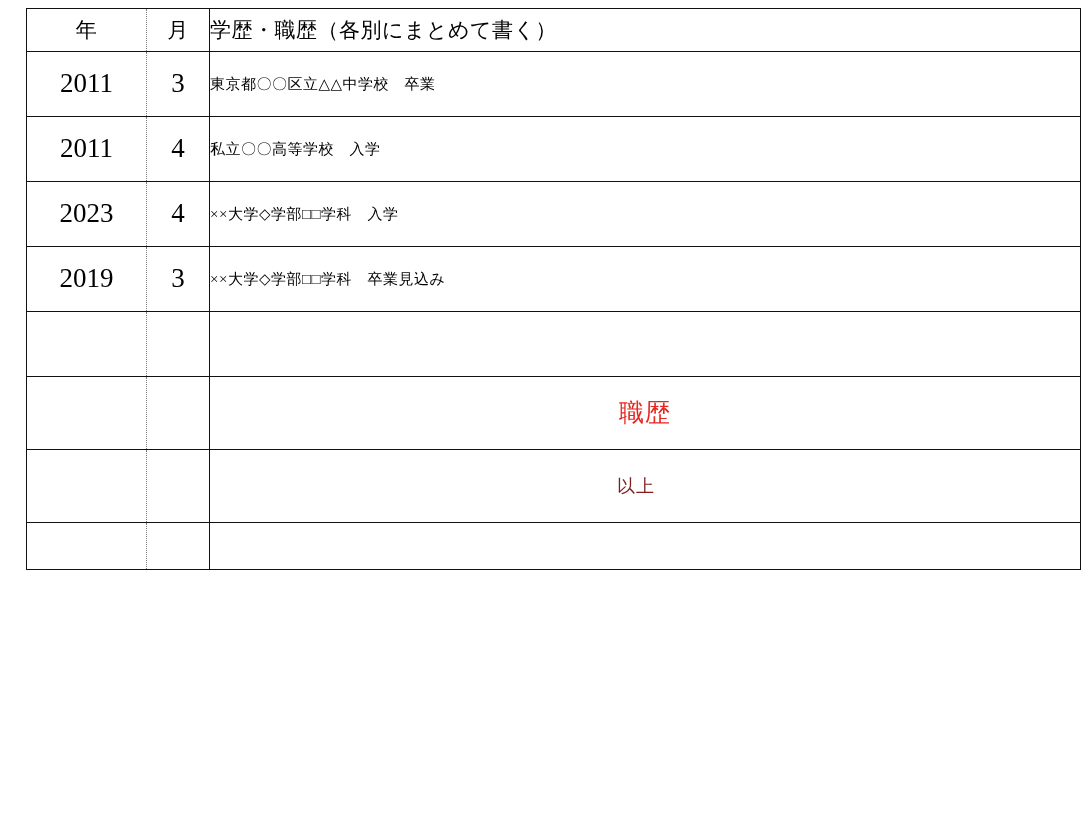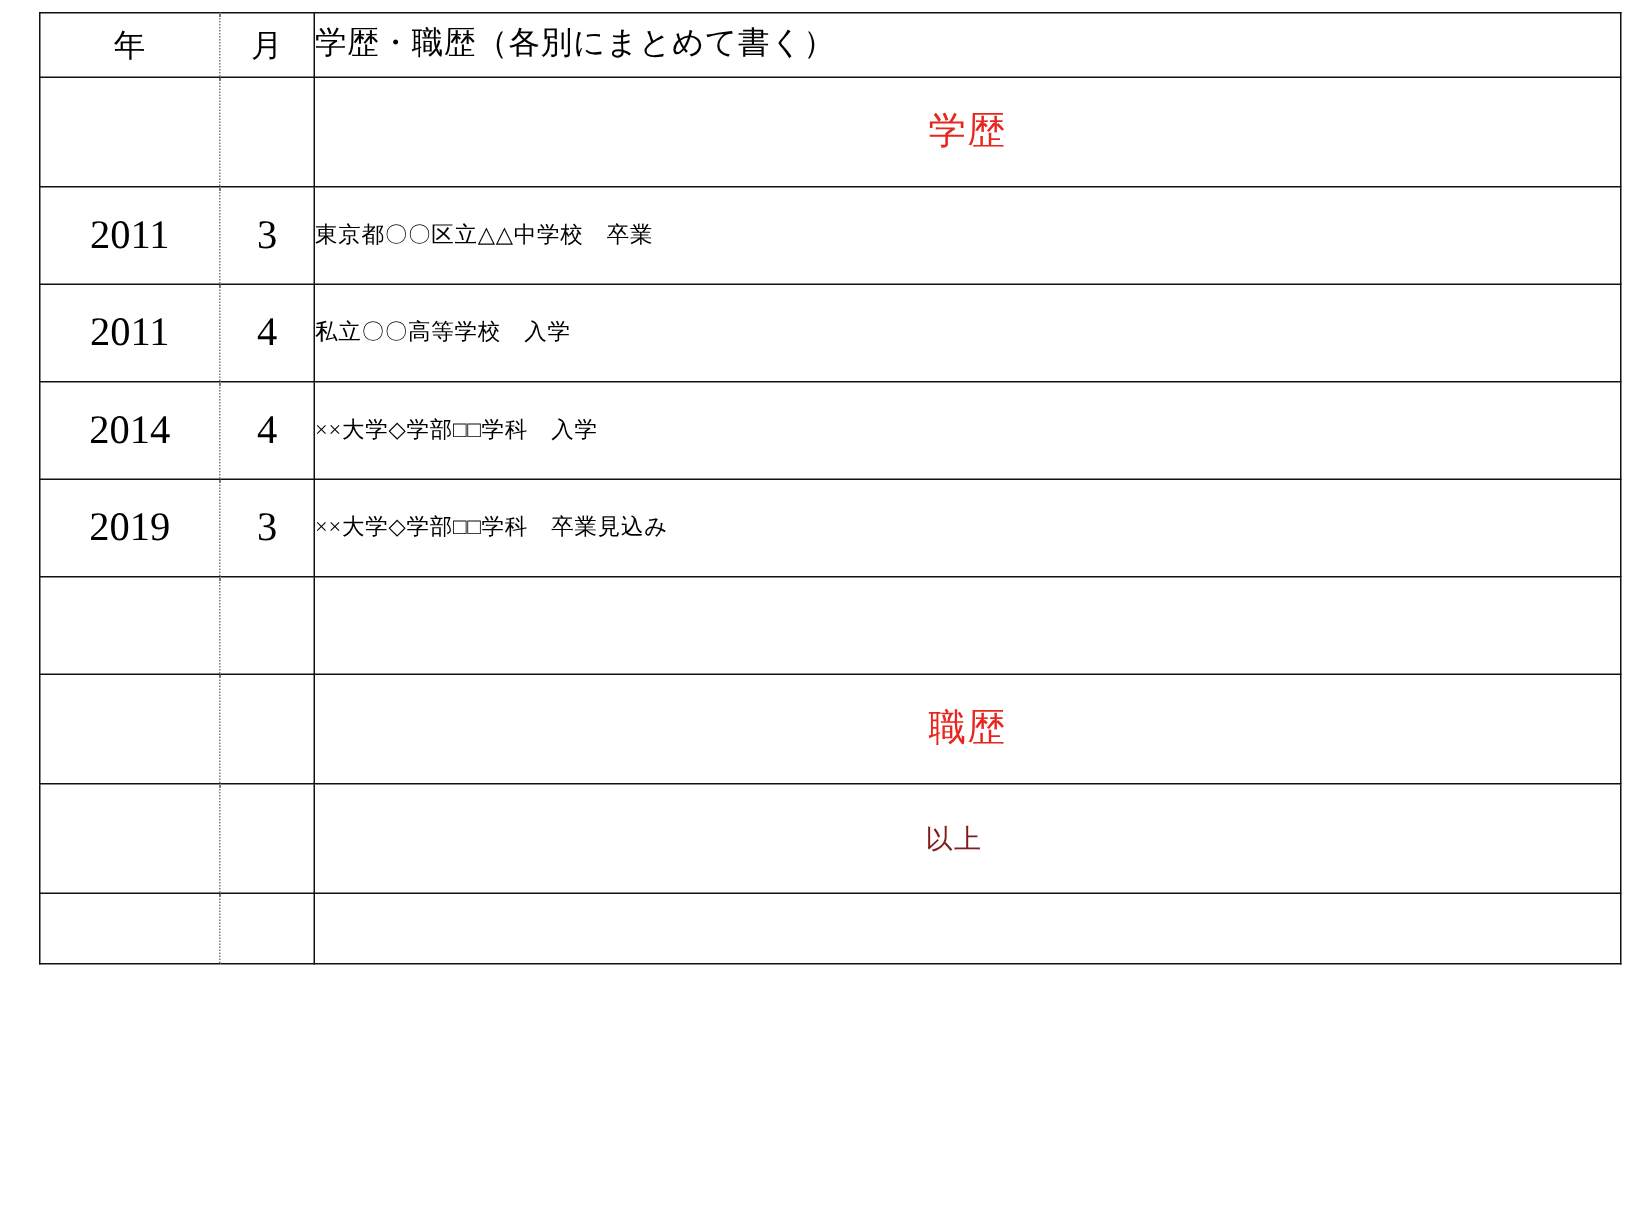--- a/index.html
+++ b/index.html
@@ -68,21 +68,20 @@
   .pad-body   { padding: 0 14px; }
 
   .hdr-label {
     font-size: 21px;
     letter-spacing: 0.5px;
   }
   .hdr-title {
     font-size: 21px;
     text-align: center;
     letter-spacing: 0.5px;
-    font-family: Liberation Mono, monospace;
   }
 
   .section-title {
     display: block;
     text-align: center;
     font-size: 25px;
     color: #e8251f;
     letter-spacing: 1px;
   }
   .closing {
@@ -120,31 +119,20 @@
           <span class="hdr-label">年</span>
         </td>
         <td class="cell-month pad-month">
           <span class="hdr-label">月</span>
         </td>
         <td class="cell-body pad-body">
           <span class="hdr-title">学歴・職歴（各別にまとめて書く）</span>
         </td>
       </tr>
 
-      <tr class="row-tall">
-        <td class="cell-year pad-year">
-          <span class="num"></span>
-        </td>
-        <td class="cell-month pad-month">
-          <span class="num"></span>
-        </td>
-        <td class="cell-body pad-body">
-          <span class="section-title">学歴</span>
-        </td>
-      </tr>
 
       <tr class="row-std">
         <td class="cell-year pad-year">
           <span class="num">2011</span>
         </td>
         <td class="cell-month pad-month">
           <span class="num">3</span>
         </td>
         <td class="cell-body pad-body">
           <span class="entry-text">東京都〇〇区立△△中学校　卒業</span>
@@ -159,21 +147,21 @@
           <span class="num">4</span>
         </td>
         <td class="cell-body pad-body">
           <span class="entry-text">私立〇〇高等学校　入学</span>
         </td>
       </tr>
 
 
       <tr class="row-std">
         <td class="cell-year pad-year">
-          <span class="num">2014</span>
+          <span class="num">2023</span>
         </td>
         <td class="cell-month pad-month">
           <span class="num">4</span>
         </td>
         <td class="cell-body pad-body">
           <span class="entry-text">××大学◇学部□□学科　入学</span>
         </td>
       </tr>
 
       <tr class="row-std">

